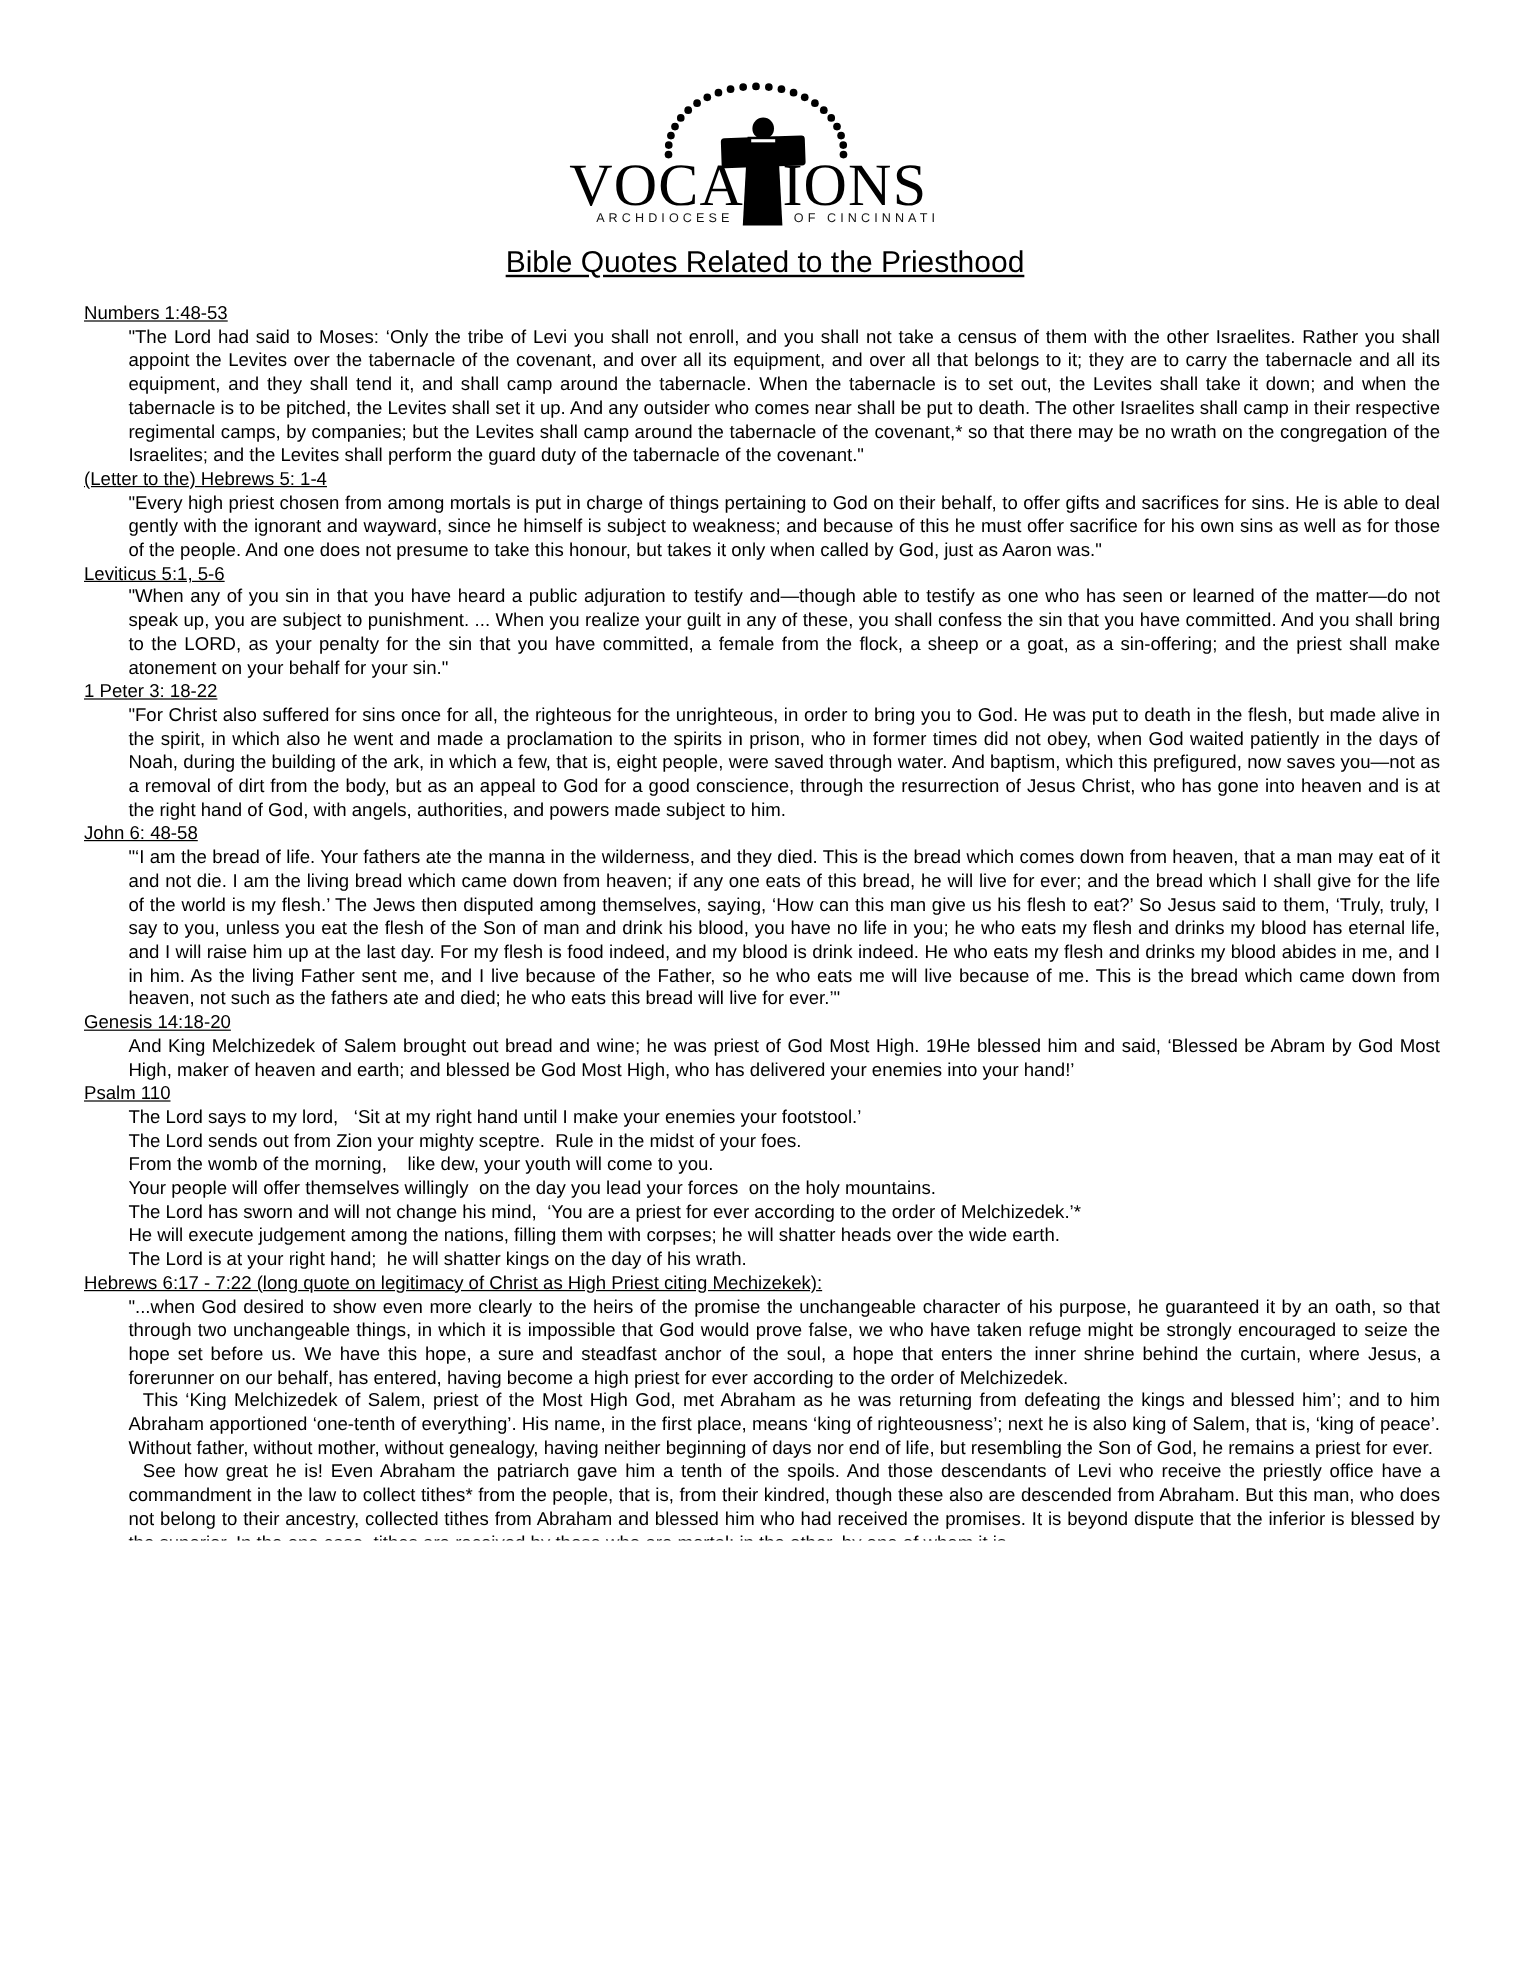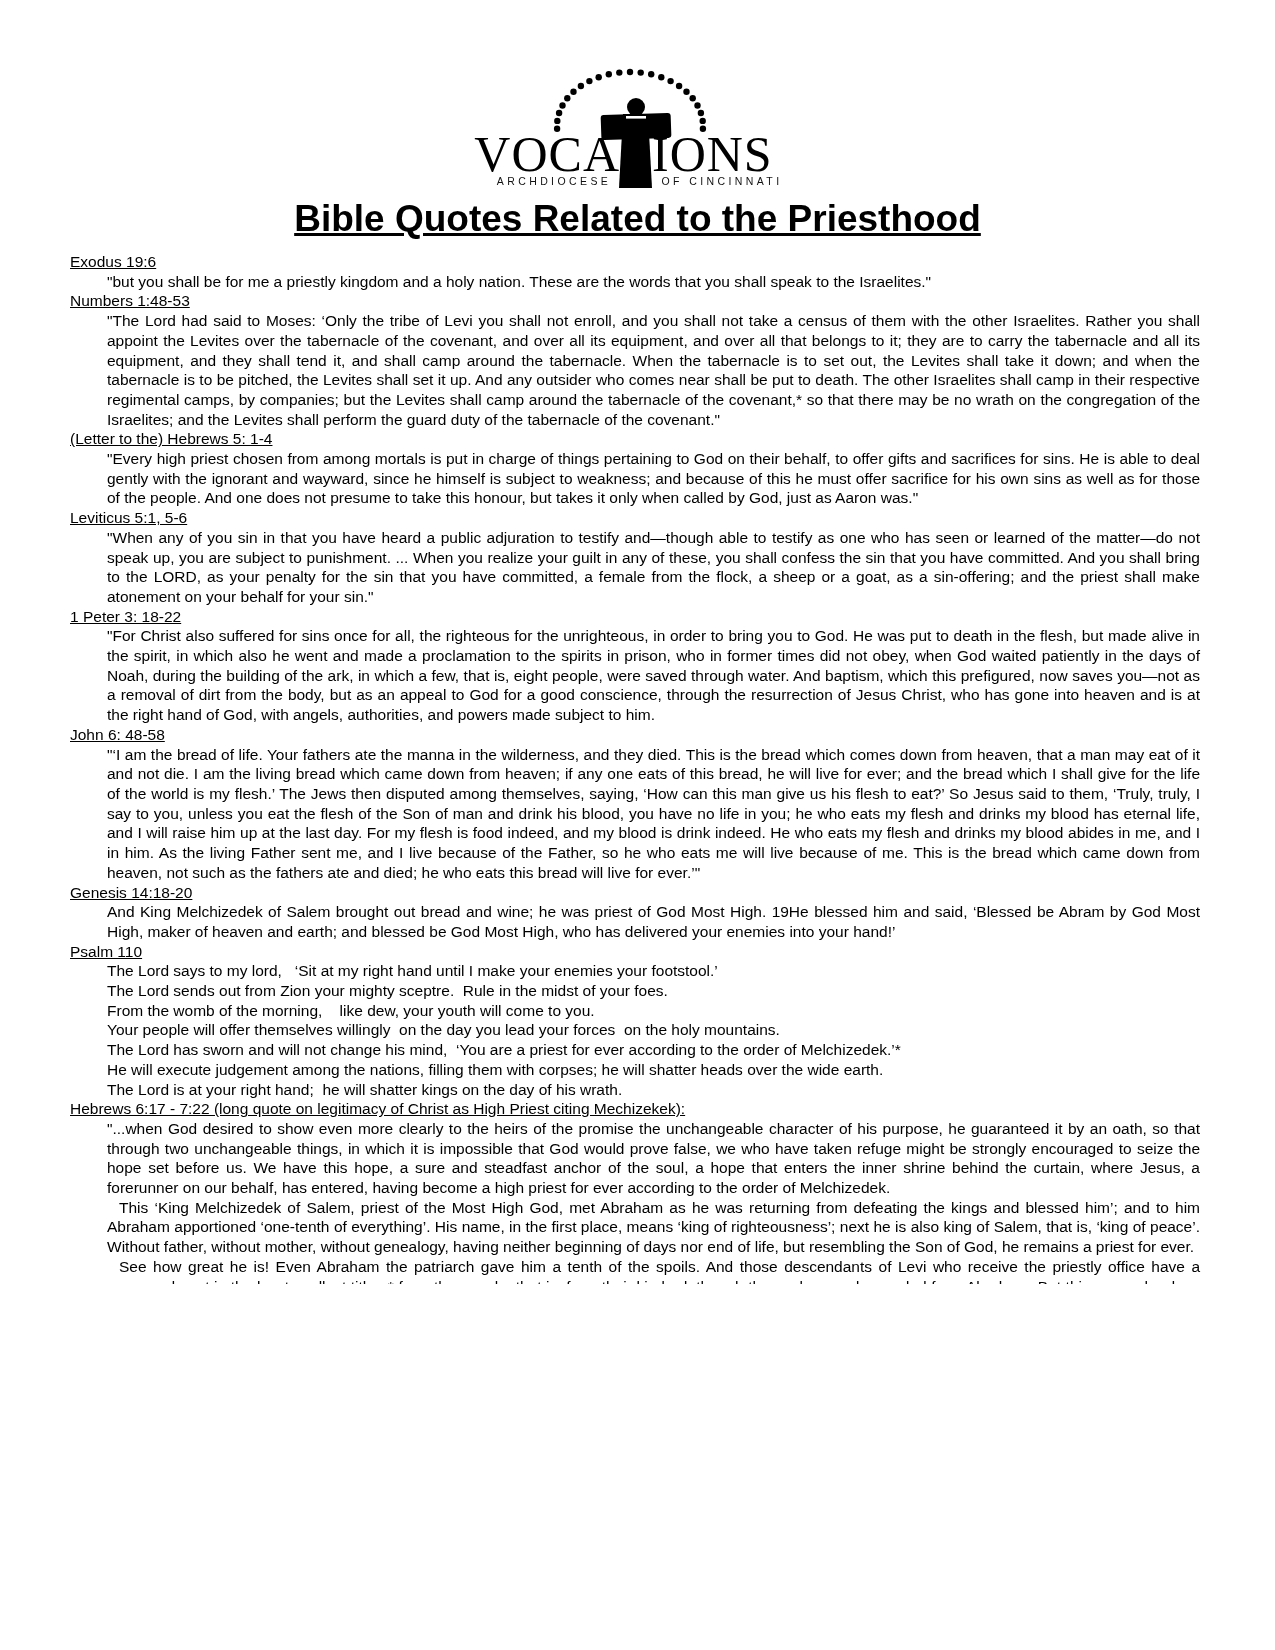--- a/index.html
+++ b/index.html
@@ -22,22 +22,22 @@
     letter-spacing:1px;
     fill:#000;
   }
   .logo-sub{
     font-family:"Liberation Sans", sans-serif;
     font-size:10.5px;
     letter-spacing:3.4px;
     fill:#111;
   }
   h1.doc-title{
-    font-size:37px;
-    font-weight:700;
+    font-size:25px;
+    font-weight:400;
     text-decoration:underline;
     margin:7px 0 0 0;
     line-height:32px;
   }
   main.doc-body{
     margin:17px 75px 0 70px;
     font-size:15.5px;
     line-height:19.7px;
   }
   section.scripture-section{}
@@ -99,24 +99,20 @@
       <text class="logo-word" x="172" y="107" text-anchor="end">VOCA</text>
       <text class="logo-word" x="204" y="107" text-anchor="start">IONS</text>
       <text class="logo-sub" x="106" y="121" text-anchor="middle">ARCHDIOCESE</text>
       <text class="logo-sub" x="274" y="121" text-anchor="middle">OF CINCINNATI</text>
     </svg>
     <h1 class="doc-title">Bible Quotes Related to the Priesthood</h1>
   </header>
 
   <main class="doc-body" id="doc-body">
       <section class="scripture-section">
-        <h2 class="scripture-heading">Exodus 19:6</h2>
-        <p class="scripture-paragraph">"but you shall be for me a priestly kingdom and a holy nation. These are the words that you shall speak to the Israelites."</p>
-      </section>
-      <section class="scripture-section">
         <h2 class="scripture-heading">Numbers 1:48-53</h2>
         <p class="scripture-paragraph">"The Lord had said to Moses: ‘Only the tribe of Levi you shall not enroll, and you shall not take a census of them with the other Israelites. Rather you shall appoint the Levites over the tabernacle of the covenant, and over all its equipment, and over all that belongs to it; they are to carry the tabernacle and all its equipment, and they shall tend it, and shall camp around the tabernacle. When the tabernacle is to set out, the Levites shall take it down; and when the tabernacle is to be pitched, the Levites shall set it up. And any outsider who comes near shall be put to death. The other Israelites shall camp in their respective regimental camps, by companies; but the Levites shall camp around the tabernacle of the covenant,* so that there may be no wrath on the congregation of the Israelites; and the Levites shall perform the guard duty of the tabernacle of the covenant."</p>
       </section>
       <section class="scripture-section">
         <h2 class="scripture-heading">(Letter to the) Hebrews 5: 1-4</h2>
         <p class="scripture-paragraph">"Every high priest chosen from among mortals is put in charge of things pertaining to God on their behalf, to offer gifts and sacrifices for sins. He is able to deal gently with the ignorant and wayward, since he himself is subject to weakness; and because of this he must offer sacrifice for his own sins as well as for those of the people. And one does not presume to take this honour, but takes it only when called by God, just as Aaron was."</p>
       </section>
       <section class="scripture-section">
         <h2 class="scripture-heading">Leviticus 5:1, 5-6</h2>
         <p class="scripture-paragraph">"When any of you sin in that you have heard a public adjuration to testify and—though able to testify as one who has seen or learned of the matter—do not speak up, you are subject to punishment. ... When you realize your guilt in any of these, you shall confess the sin that you have committed. And you shall bring to the LORD, as your penalty for the sin that you have committed, a female from the flock, a sheep or a goat, as a sin-offering; and the priest shall make atonement on your behalf for your sin."</p>

